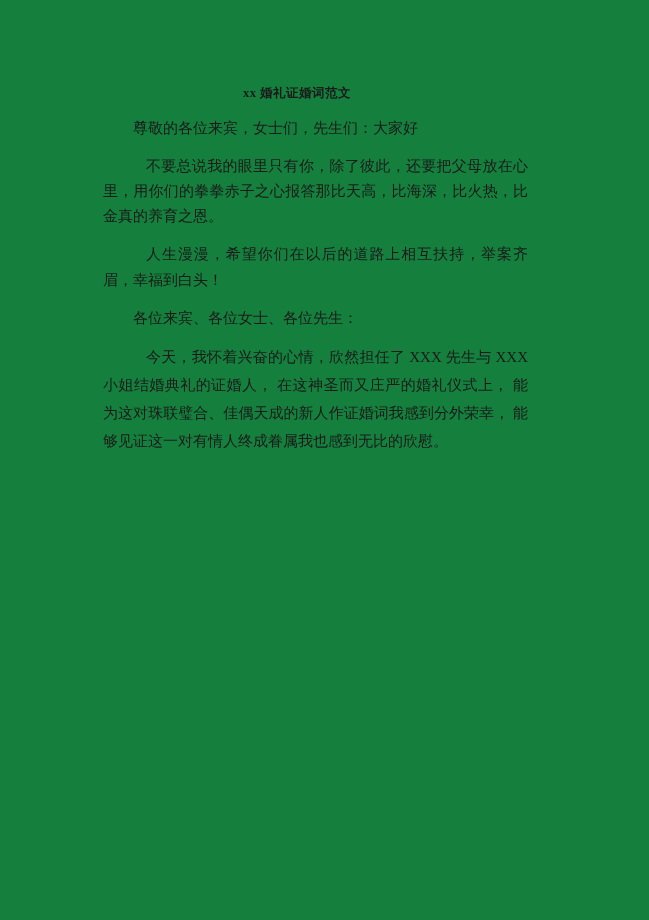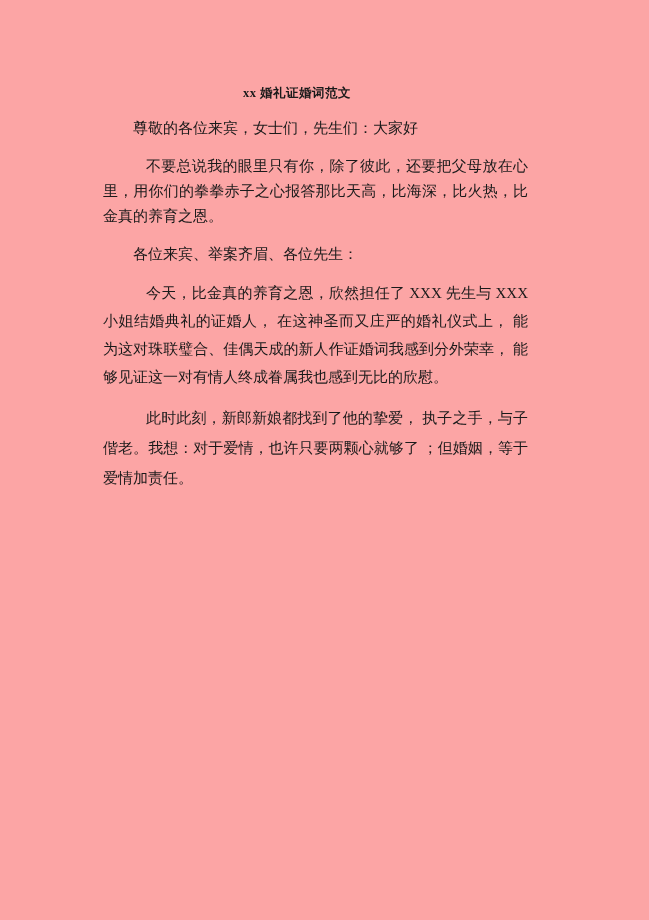--- a/index.html
+++ b/index.html
@@ -4,21 +4,21 @@
 <style>
   html, body {
     margin: 0;
     padding: 0;
     background: #ffffff;
   }
   .page {
     position: relative;
     width: 649px;
     height: 920px;
-    background: #fca5a5;
+    background: #15803d;
     overflow: hidden;
     font-family: "Liberation Serif", "DejaVu Serif", serif;
     color: #1a1a1a;
   }
   .content {
     padding: 0 109px 0 91px;
   }
   .doc-title {
     margin: 0;
     margin-top: 84px;
@@ -55,21 +55,21 @@
   <div class="content">
 
     <h1 class="doc-title">xx 婚礼证婚词范文</h1>
 
     <p class="para p1 indent-sm">尊敬的各位来宾，女士们，先生们：大家好</p>
 
 
 
     <p class="para p4 indent-lg">不要总说我的眼里只有你，除了彼此，还要把父母放在心里，用你们的拳拳赤子之心报答那比天高，比海深，比火热，比金真的养育之恩。</p>
 
+    <p class="para p5 indent-lg">人生漫漫，希望你们在以后的道路上相互扶持，举案齐眉，幸福到白头！</p>
 
-    <p class="para p6 indent-sm">各位来宾、举案齐眉、各位先生：</p>
+    <p class="para p6 indent-sm">各位来宾、各位女士、各位先生：</p>
 
-    <p class="para p7 indent-lg">今天，比金真的养育之恩，欣然担任了 XXX 先生与 XXX 小姐结婚典礼的证婚人， 在这神圣而又庄严的婚礼仪式上， 能为这对珠联璧合、佳偶天成的新人作证婚词我感到分外荣幸， 能够见证这一对有情人终成眷属我也感到无比的欣慰。</p>
+    <p class="para p7 indent-lg">今天，我怀着兴奋的心情，欣然担任了 XXX 先生与 XXX 小姐结婚典礼的证婚人， 在这神圣而又庄严的婚礼仪式上， 能为这对珠联璧合、佳偶天成的新人作证婚词我感到分外荣幸， 能够见证这一对有情人终成眷属我也感到无比的欣慰。</p>
 
-    <p class="para p8 indent-lg">此时此刻，新郎新娘都找到了他的挚爱， 执子之手，与子偕老。我想：对于爱情，也许只要两颗心就够了 ；但婚姻，等于爱情加责任。</p>
 
   </div>
 </div>
 
 </body></html>

